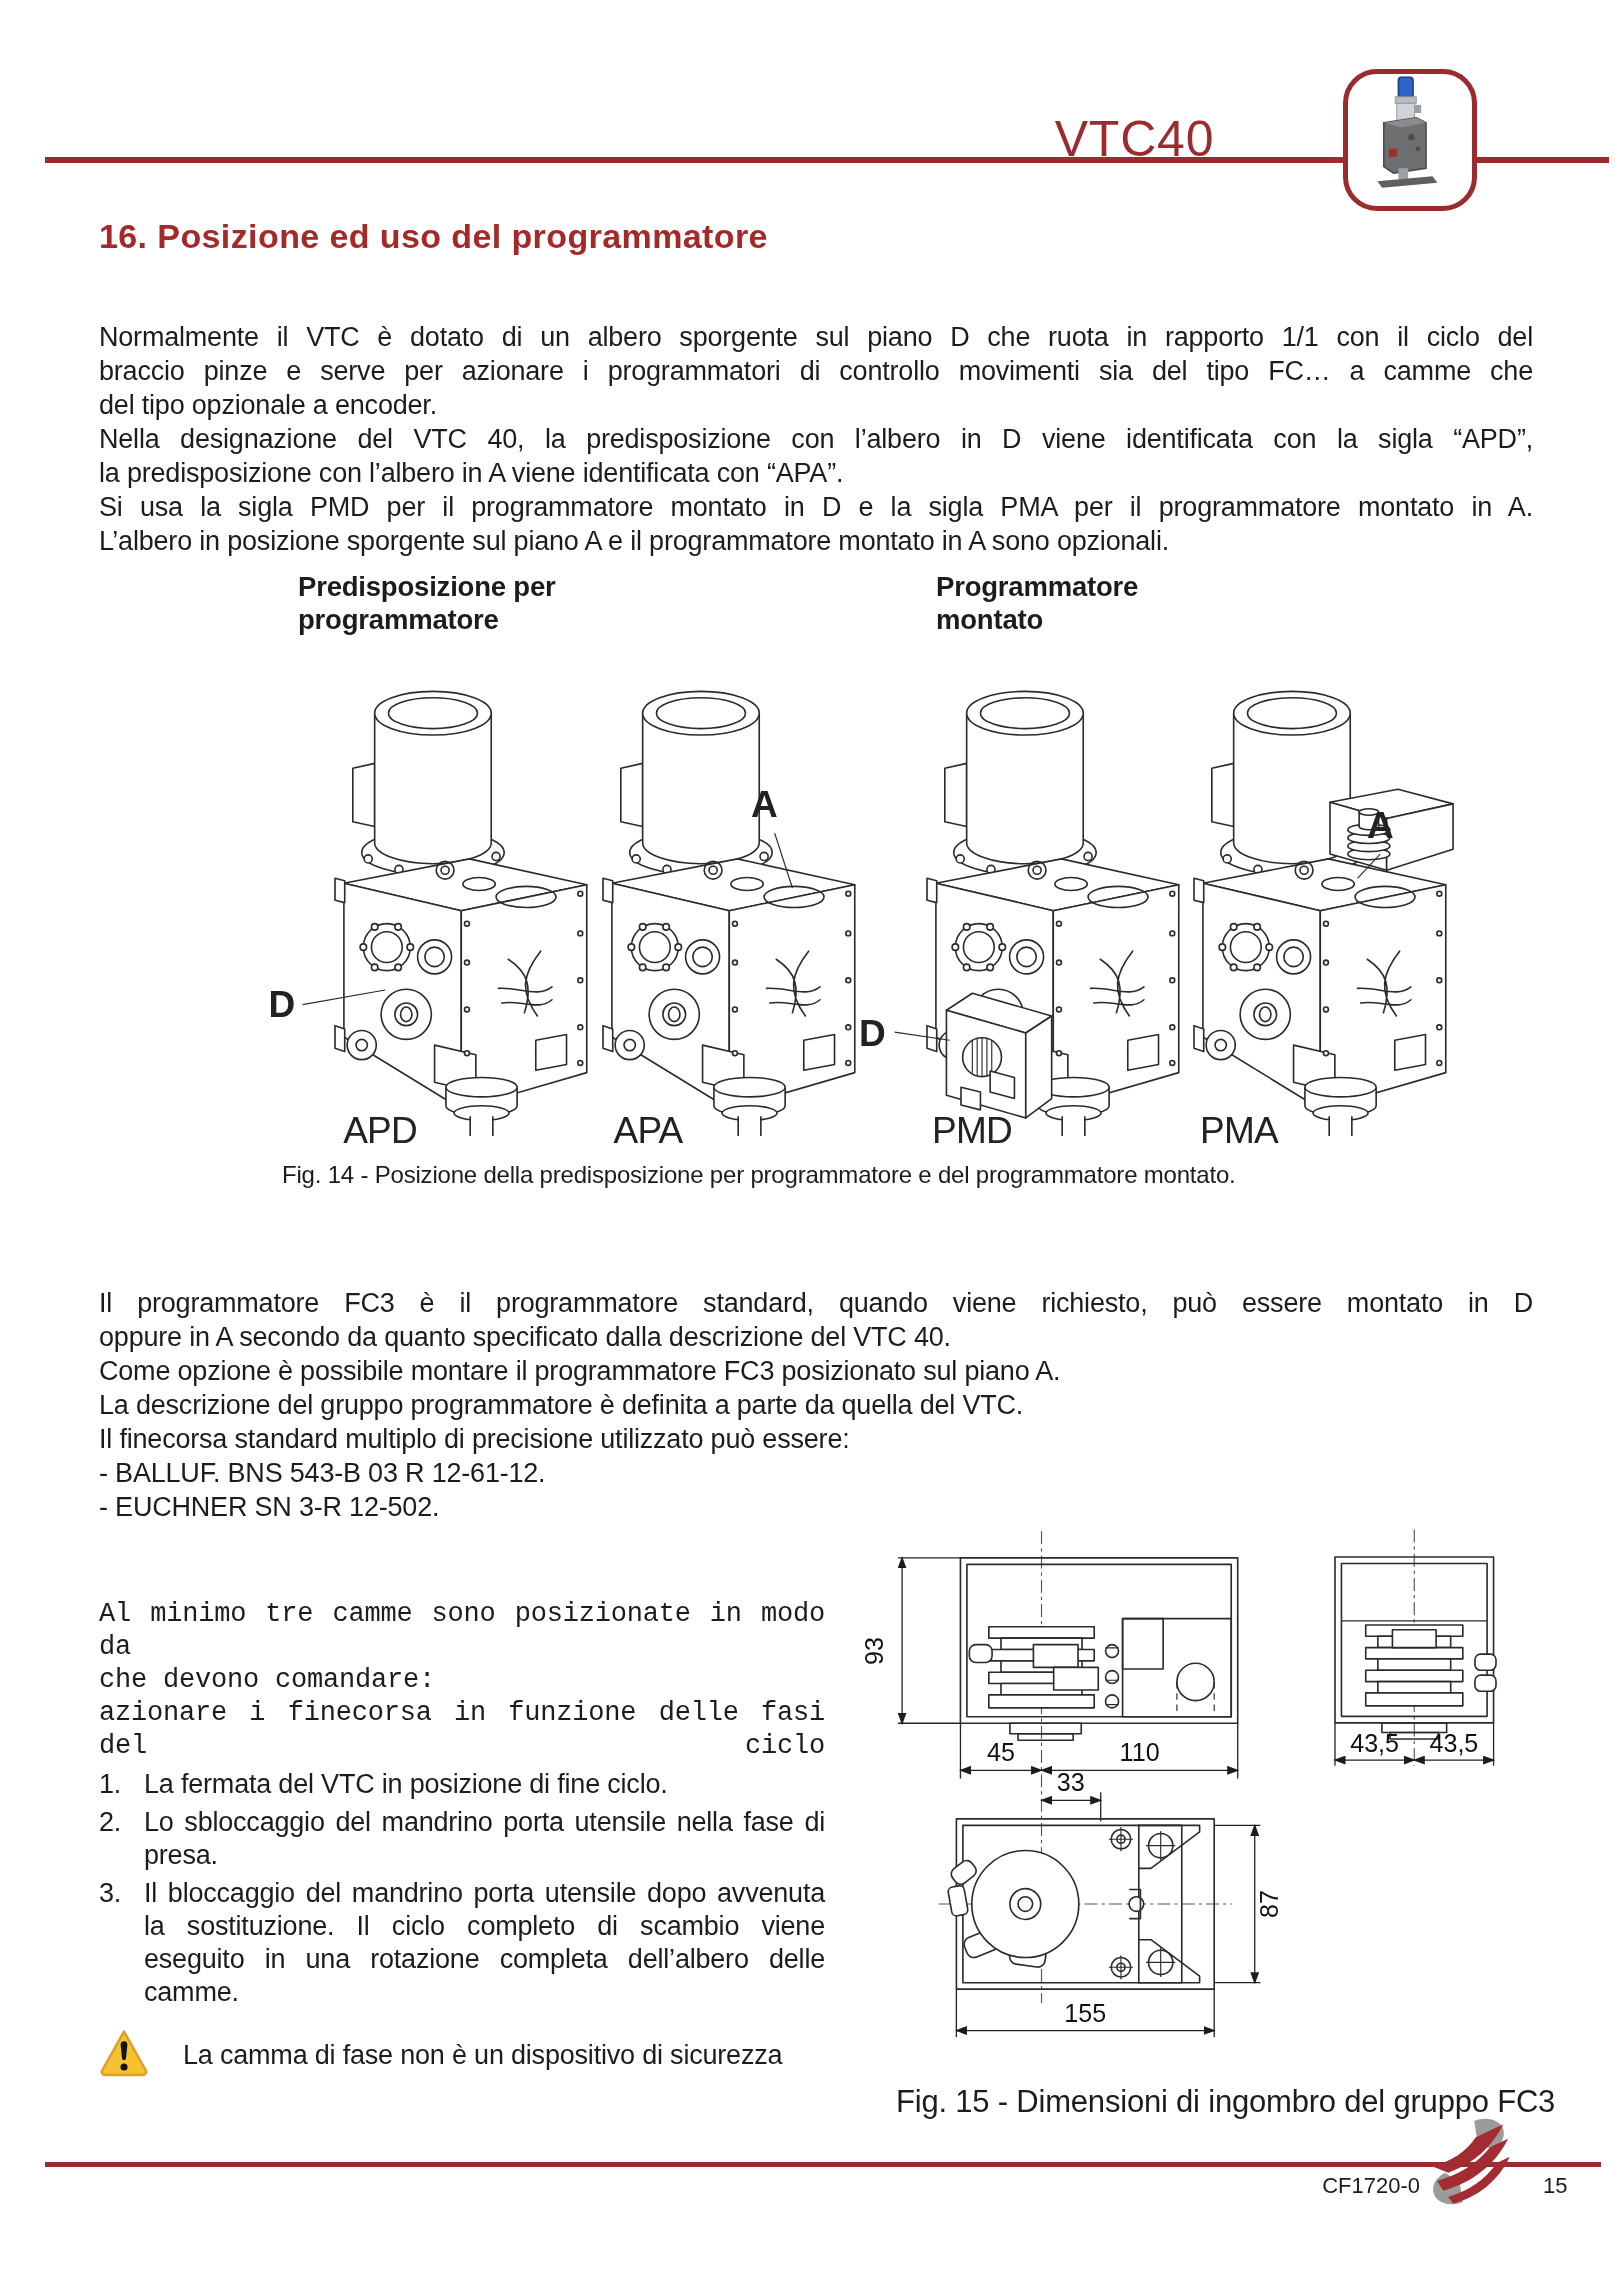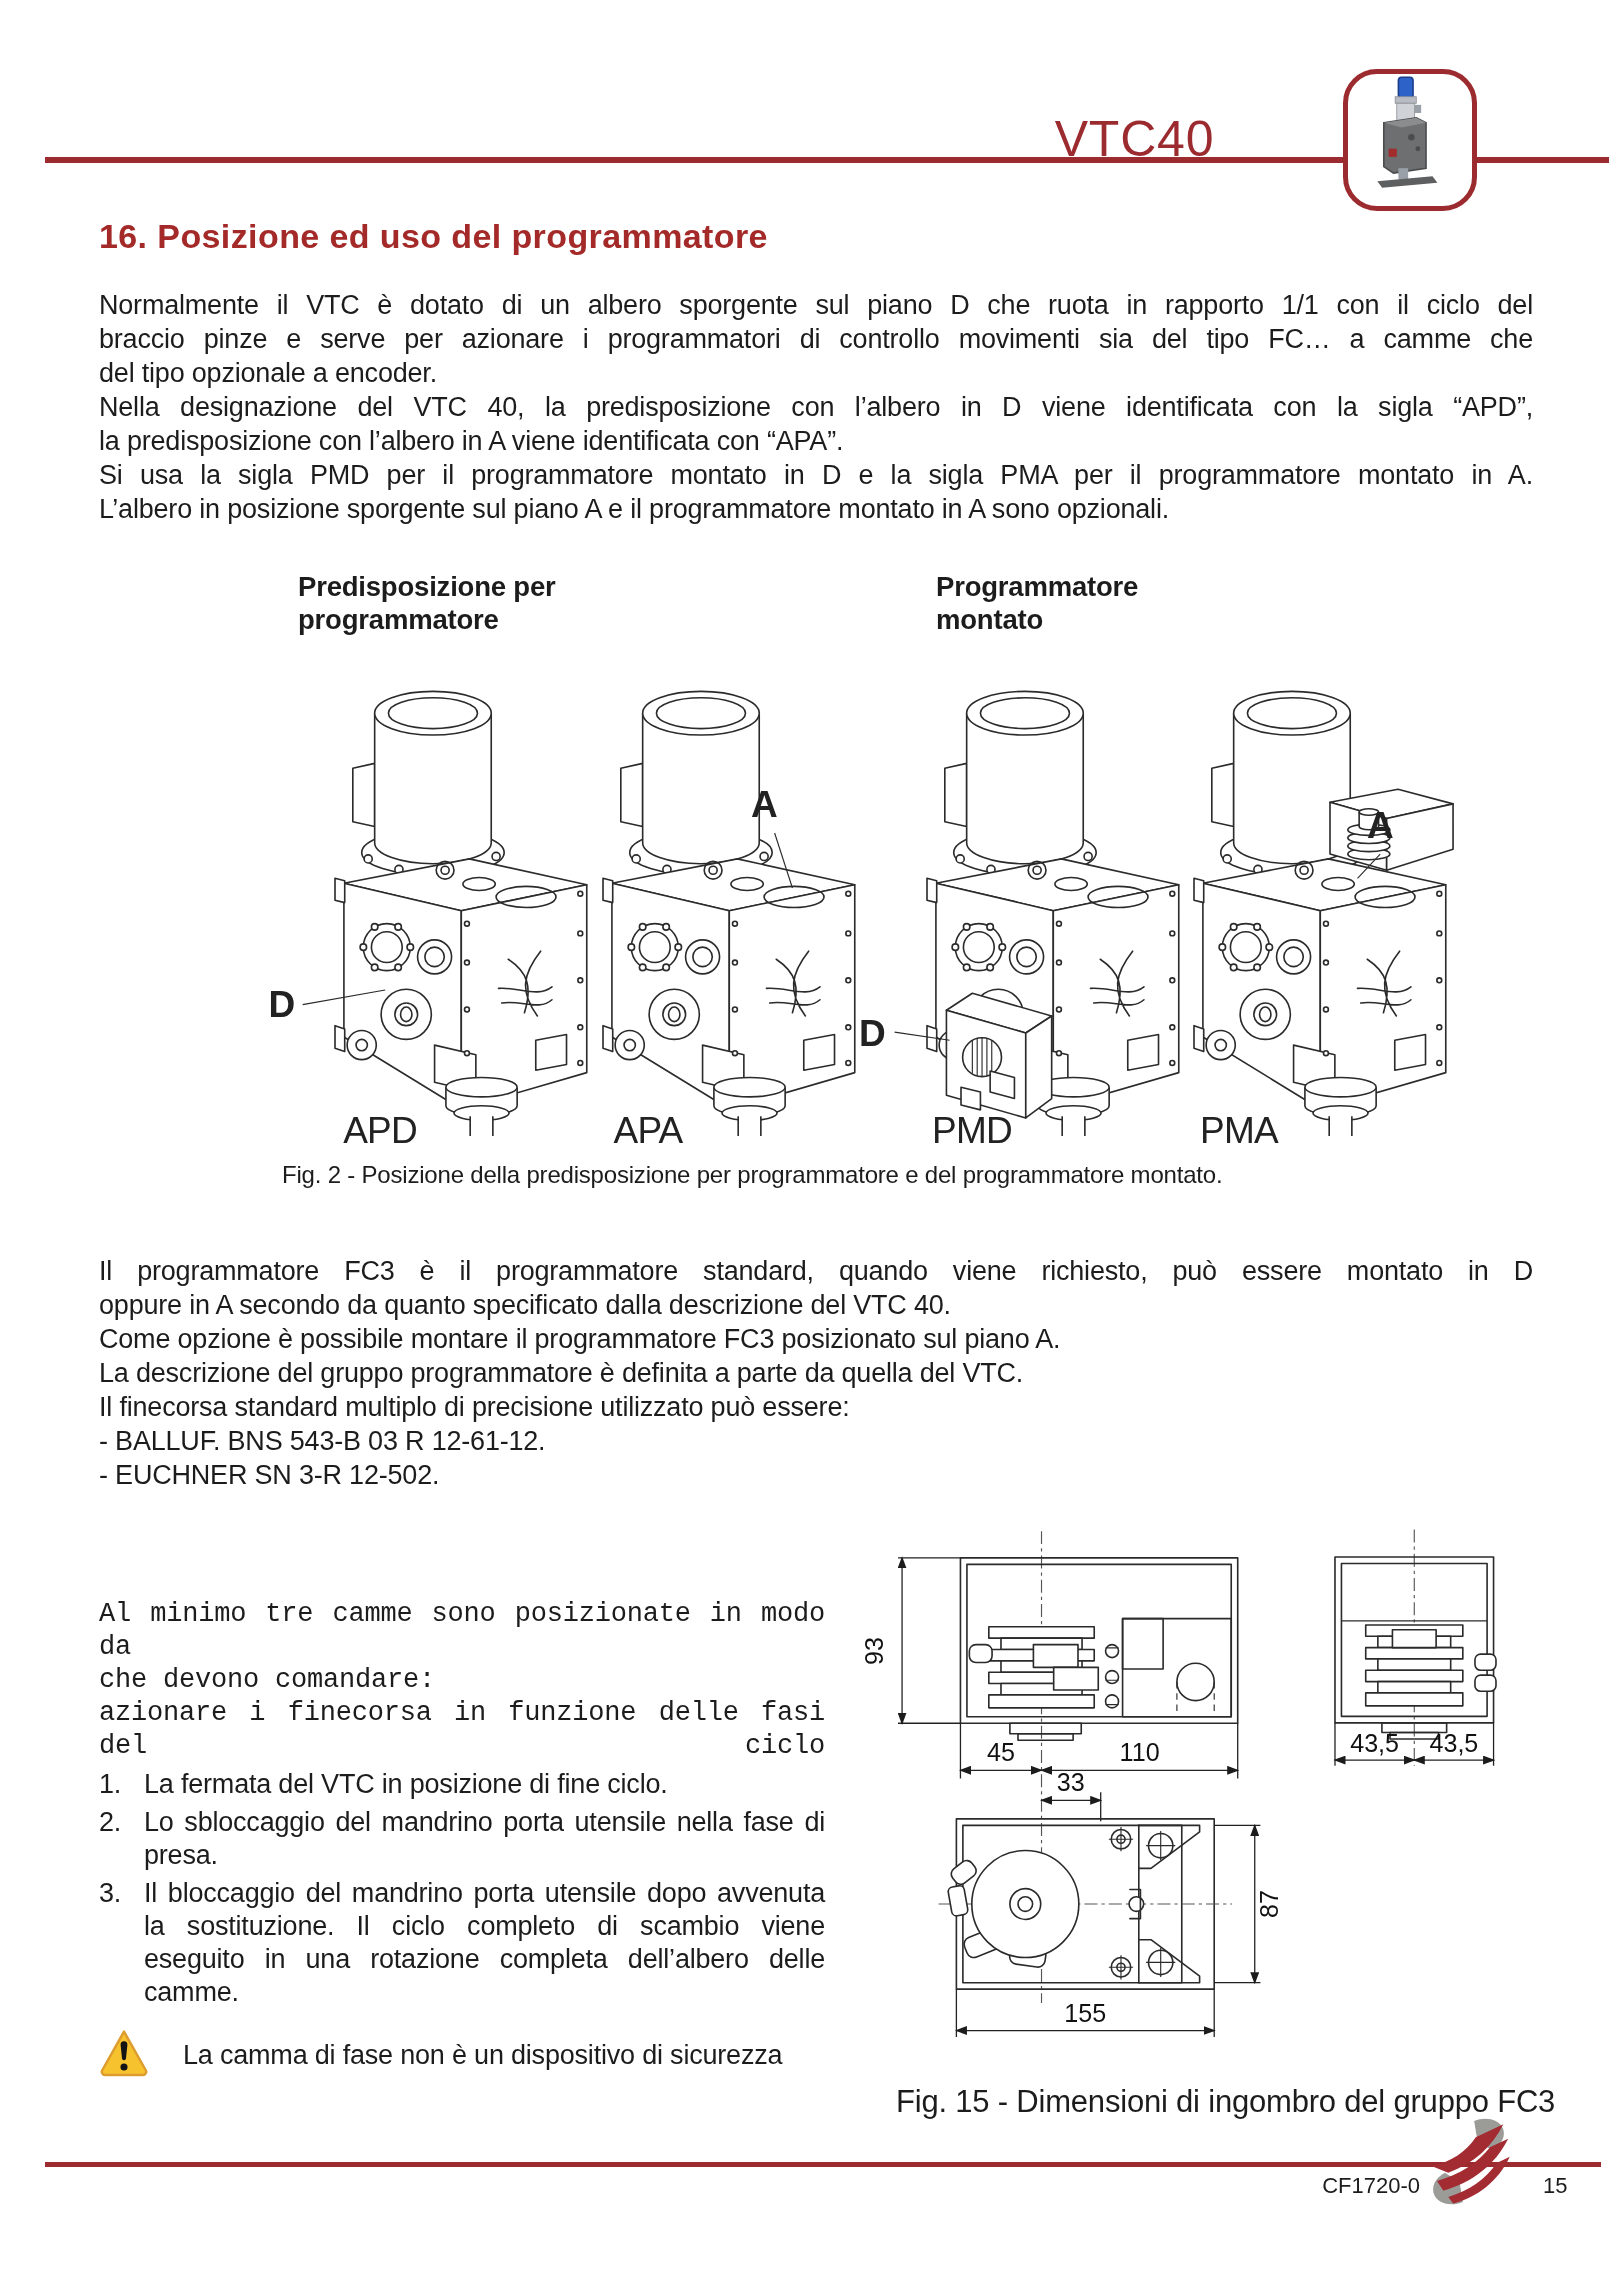--- a/index.html
+++ b/index.html
@@ -14,21 +14,21 @@
     font-size:50px;letter-spacing:0.8px;color:#9c2b30;
   }
   .hrule{position:absolute;left:45px;top:157px;width:1564px;height:5.7px;background:#9c2b30;}
   .logobox{
     position:absolute;left:1343px;top:69px;width:124px;height:132px;background:#fff;
     border:5.7px solid #9c2b30;border-radius:34px;
   }
   
   .sect-title{position:absolute;left:99px;top:217px;font-size:34px;font-weight:bold;color:#a32a28;letter-spacing:0.4px;}
   
-  .para{position:absolute;left:99px;width:1434px;font-size:27px;line-height:34px;letter-spacing:-0.2px;}
+  .para{position:absolute;left:99px;width:1434px;font-size:27px;line-height:34px;letter-spacing:-0.2px;margin-top:32px;}
   .para .ln{min-height:34px;}
   .j{text-align:justify;text-align-last:justify;}
   
   .colhead{position:absolute;font-size:27.5px;font-weight:bold;line-height:33px;letter-spacing:-0.2px;}
   
   .fig-cell{position:absolute;width:340px;height:470px;}
   .mach-label{position:absolute;left:32px;top:420px;width:162px;text-align:center;
     font-size:37px;letter-spacing:-0.8px;color:#222;margin-top:24px;}
   .ann{position:absolute;font-size:37px;font-weight:bold;color:#222;}
   .caption{font-size:24px;letter-spacing:-0.2px;color:#1c1c1c;}
@@ -217,21 +217,21 @@
   <div class="fig-cell" style="left:1126px;top:666px">
     <svg width="340" height="470" viewBox="0 0 420 580">
       <use href="#g-machine"></use>
       <use href="#g-progbox-a"></use>
       <path class="thin" d="M314,232 L286,262"></path>
     </svg>
     <div class="ann" style="left:241px;top:139px">A</div>
     <div class="mach-label">PMA</div>
   </div>
 
-  <div class="abs caption" style="left:282px;top:1161px">Fig. 2 - Posizione della predisposizione per programmatore e del programmatore montato.</div>
+  <div class="abs caption" style="left:282px;top:1161px">Fig. 14 - Posizione della predisposizione per programmatore e del programmatore montato.</div>
 
   <div class="para" style="top:1254px">
     <div class="ln j">Il programmatore FC3 è il programmatore standard, quando viene richiesto, può essere montato in D</div>
     <div class="ln">oppure in A secondo da quanto specificato dalla descrizione del VTC 40.</div>
     <div class="ln">Come opzione è possibile  montare il programmatore FC3 posizionato sul piano A.</div>
     <div class="ln">La descrizione del gruppo programmatore è definita a parte da quella del VTC.</div>
     <div class="ln">Il finecorsa standard multiplo di precisione utilizzato può essere:</div>
     <div class="ln">- BALLUF. BNS 543-B 03 R 12-61-12.</div>
     <div class="ln">- EUCHNER SN 3-R 12-502.</div>
   </div>

